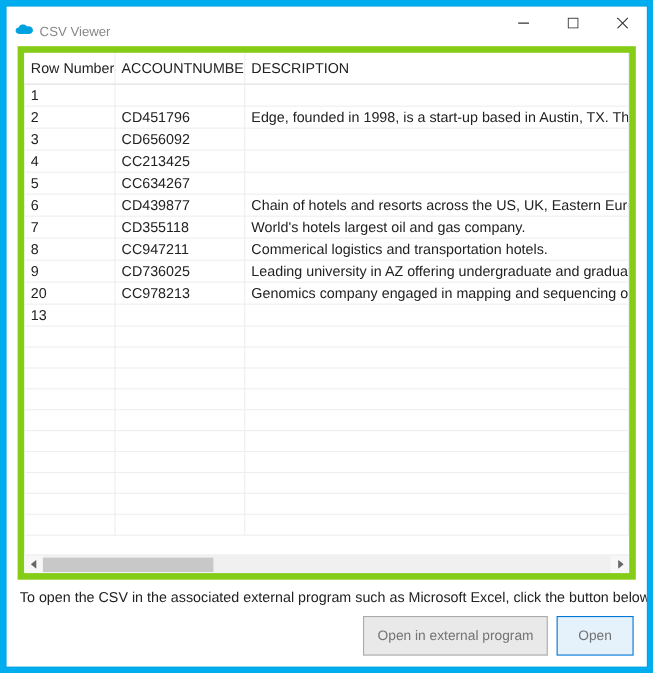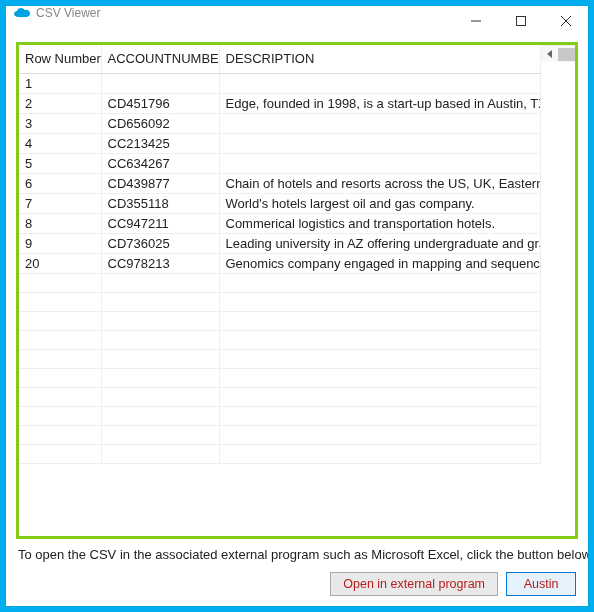--- a/index.html
+++ b/index.html
@@ -15,21 +15,21 @@
     width: 582px;
     height: 600px;
     background: #fff;
     display: flex;
     flex-direction: column;
     box-shadow: 0 0 0 1px rgba(0,0,0,0.05);
   }
   .titlebar {
     height: 30px;
     display: flex;
-    align-items: flex-start;
+    align-items: flex-end;
     padding: 0 0 0 8px;
     color: #888;
     font-size: 12px;
   }
   .titlebar .icon {
     width: 16px;
     height: 16px;
     margin-right: 6px;
     display: flex;
     align-items: center;
@@ -48,23 +48,24 @@
   }
   .content {
     flex: 1;
     display: flex;
     flex-direction: column;
     padding: 6px 10px 10px 10px;
     overflow: hidden;
   }
   .grid-wrap {
     flex: 1;
-    border: 3px solid #84cc16;
-    overflow: hidden;
-    display: flex;
+    border: 6px solid #84cc16;
+    overflow: hidden;
+    display: flex;
+    flex-direction: column;
     position: relative;
   }
   .grid-scroll {
     flex: 1;
     overflow: hidden;
   }
   table {
     border-collapse: collapse;
     width: 100%;
     table-layout: fixed;
@@ -131,27 +132,27 @@
     margin-bottom: 10px;
     white-space: nowrap;
   }
   .footer .buttons {
     display: flex;
     justify-content: flex-end;
     gap: 8px;
   }
   .btn {
     min-width: 70px;
-    height: 24px;
+    height: 36px;
     padding: 0 12px;
     font-size: 12.5px;
     font-family: inherit;
     background: #e9e9e9;
     border: 1px solid #aaa;
-    color: #b91c1c;
+    color: #737373;
     display: flex;
     align-items: center;
     justify-content: center;
   }
   .btn.primary {
     background: #e5f1fb;
     border: 1px solid #0078d7;
   }
 </style>
 </head>
@@ -248,20 +249,25 @@
                 <td>9</td>
                 <td>CD736025</td>
                 <td>Leading university in AZ offering undergraduate and graduate progra</td>
               </tr>
               <tr>
                 <td>20</td>
                 <td>CC978213</td>
                 <td>Genomics company engaged in mapping and sequencing of the hum</td>
               </tr>
               <tr>
+                <td>13</td>
+                <td></td>
+                <td></td>
+              </tr>
+              <tr>
                 <td></td>
                 <td></td>
                 <td></td>
               </tr>
               <tr>
                 <td></td>
                 <td></td>
                 <td></td>
               </tr>
               <tr>
@@ -321,18 +327,18 @@
               <path d="M1 0 L6 4 L1 8 Z" fill="#666"></path>
             </svg>
         </div>
       </div>
     </div>
 
     <div class="footer">
       <div class="hint">To open the CSV in the associated external program such as Microsoft Excel, click the button below.</div>
       <div class="buttons">
         <button class="btn">Open in external program</button>
-        <button class="btn primary">Austin</button>
+        <button class="btn primary">Open</button>
       </div>
     </div>
   </div>
 
 </div>
 
 </body></html>

